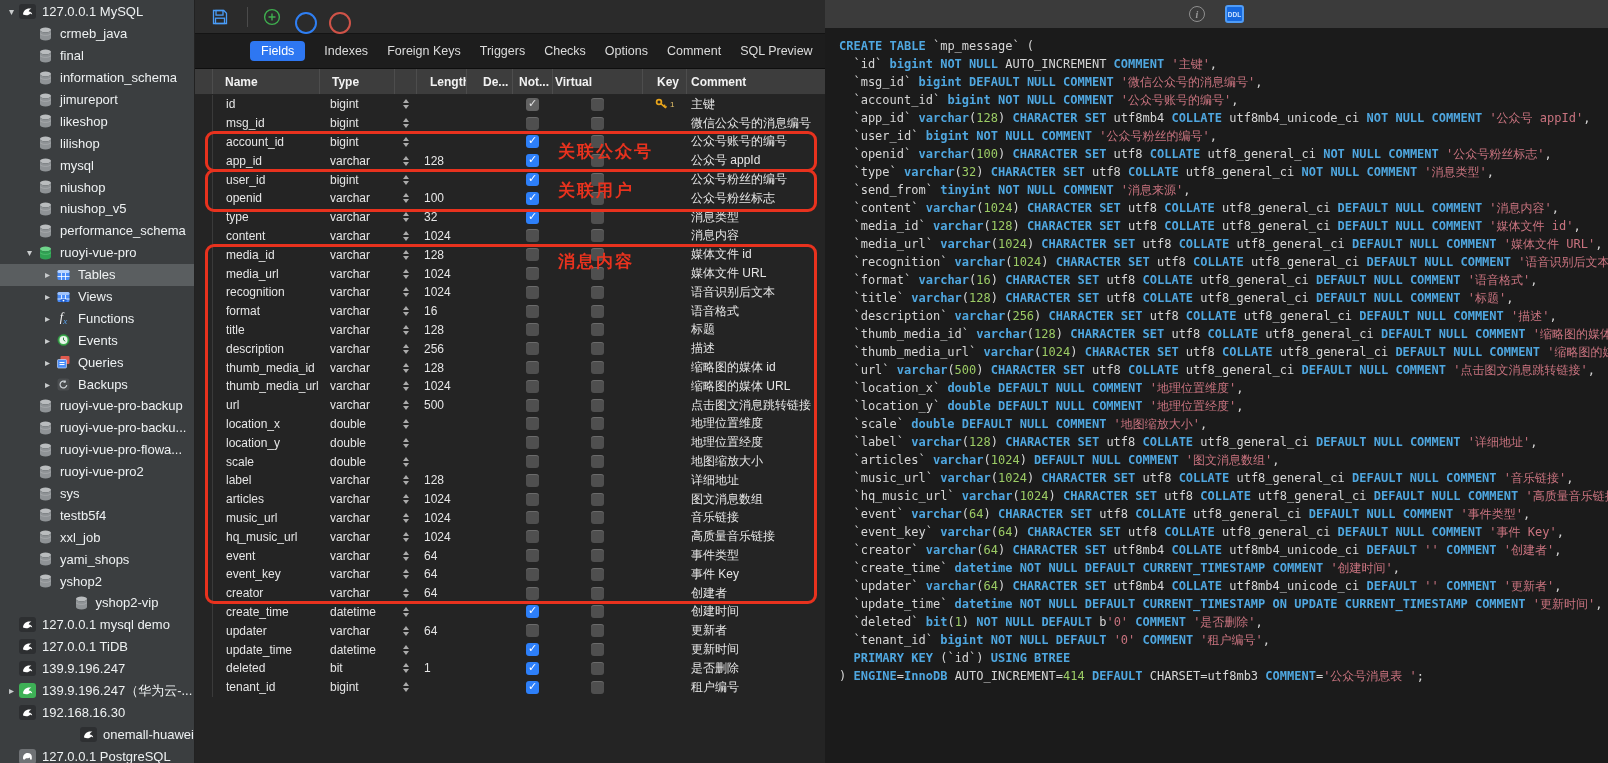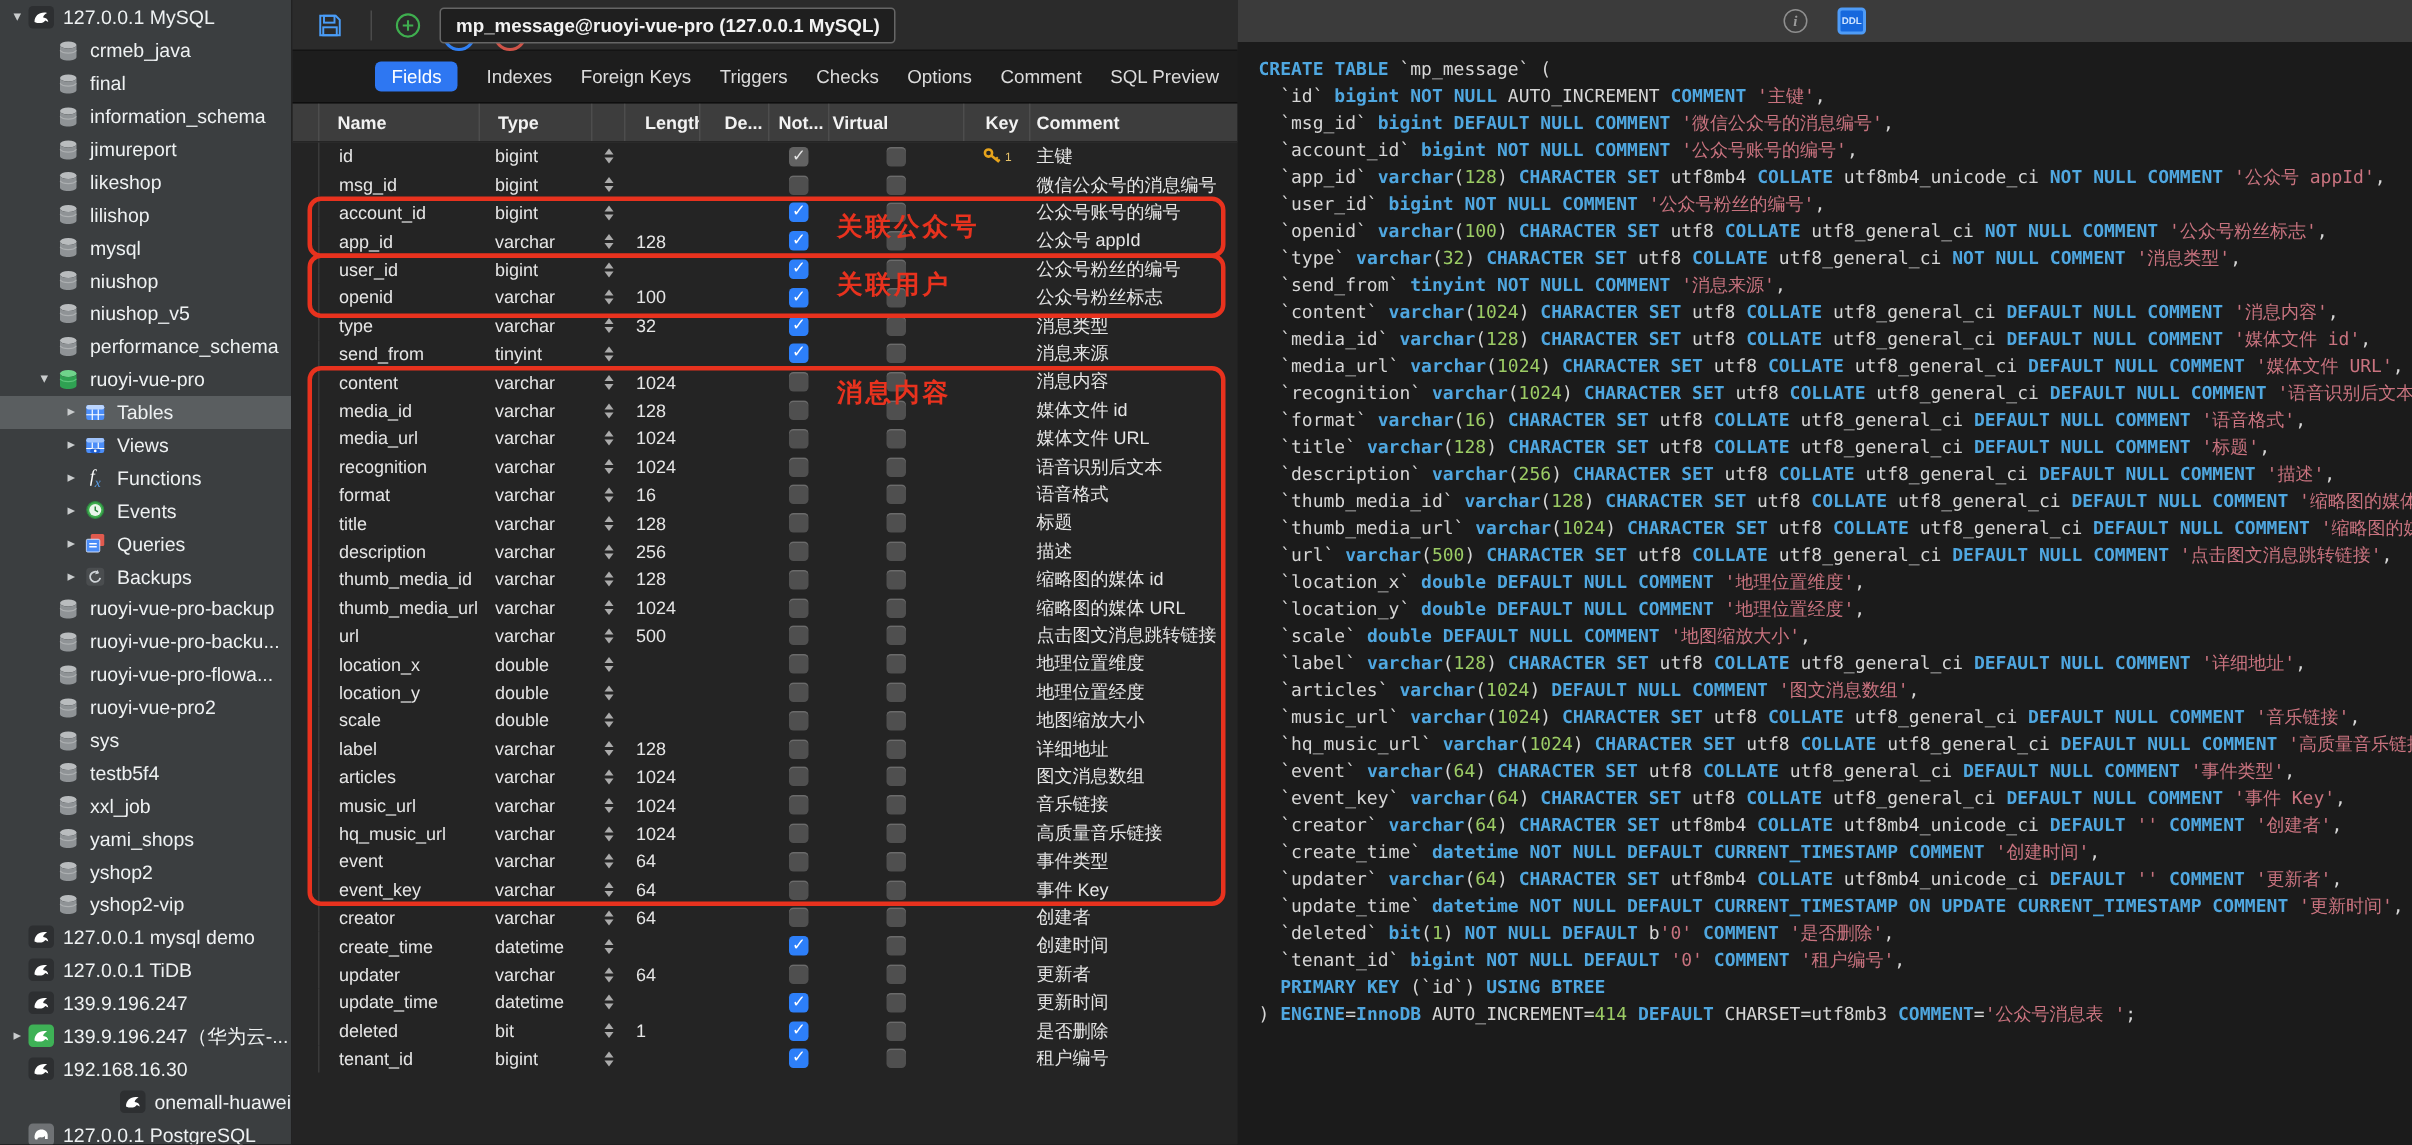--- a/index.html
+++ b/index.html
@@ -460,21 +460,21 @@
           <span style="display:flex">
             <svg width="13" height="14" viewBox="0 0 13 14">
               <ellipse cx="6.5" cy="3" rx="5.5" ry="2.4" fill="#b9bcbe"></ellipse>
               <path d="M1 3 V11 C1 12.4 3.4 13.4 6.5 13.4 C9.6 13.4 12 12.4 12 11 V3 C12 4.4 9.6 5.4 6.5 5.4 C3.4 5.4 1 4.4 1 3 Z" fill="#8f9396"></path>
               <path d="M1 6.6 C2 7.8 4 8.4 6.5 8.4 C9 8.4 11 7.8 12 6.6" stroke="#b9bcbe" stroke-width="0.7" fill="none" opacity="0.7"></path>
             </svg>
           </span>
         </span>
         <span>yshop2</span>
       </div>
-      <div class="side-row" style="padding-left: 22px;">
+      <div class="side-row" style="padding-left: 22px; justify-content: center;">
         <span class="side-arrow"></span>
         <span class="side-icon">
           <span style="display:flex">
             <svg width="13" height="14" viewBox="0 0 13 14">
               <ellipse cx="6.5" cy="3" rx="5.5" ry="2.4" fill="#b9bcbe"></ellipse>
               <path d="M1 3 V11 C1 12.4 3.4 13.4 6.5 13.4 C9.6 13.4 12 12.4 12 11 V3 C12 4.4 9.6 5.4 6.5 5.4 C3.4 5.4 1 4.4 1 3 Z" fill="#8f9396"></path>
               <path d="M1 6.6 C2 7.8 4 8.4 6.5 8.4 C9 8.4 11 7.8 12 6.6" stroke="#b9bcbe" stroke-width="0.7" fill="none" opacity="0.7"></path>
             </svg>
           </span>
         </span>
@@ -571,21 +571,20 @@
       </span>
       <span class="tb-sep"></span>
       <span class="tb-plus">
         <svg width="18" height="18" viewBox="0 0 18 18" fill="none" stroke="#3fae4f" stroke-width="1.4">
             <circle cx="9" cy="9" r="7.4"></circle>
             <path d="M9 5.5 V12.5 M5.5 9 H12.5"></path>
           </svg>
       </span>
       <span class="tb-arc blue"></span>
       <span class="tb-arc red"></span>
-      <div class="tooltip">mp_message@ruoyi-vue-pro (127.0.0.1 MySQL)</div>
     </div>
 
     <div class="subtabs" id="subtabs">
         <span class="subtab active">Fields</span>
         <span class="subtab">Indexes</span>
         <span class="subtab">Foreign Keys</span>
         <span class="subtab">Triggers</span>
         <span class="subtab">Checks</span>
         <span class="subtab">Options</span>
         <span class="subtab">Comment</span>
@@ -757,41 +756,20 @@
               <span class="cb checked"></span>
             </div>
             <div class="gc cell-virtual">
               <span class="cb unchecked"></span>
             </div>
             <div class="gc cell-key"></div>
             <div class="gc comment">消息类型</div>
           </div>
           <div class="grow">
             <div class="gc gutter"></div>
-            <div class="gc name">send_from</div>
-            <div class="gc type">tinyint</div>
-            <div class="gc">
-              <span class="stepper">
-                <span class="tri-up"></span>
-                <span class="tri-dn"></span>
-              </span>
-            </div>
-            <div class="gc len"></div>
-            <div class="gc"></div>
-            <div class="gc cell-not">
-              <span class="cb checked"></span>
-            </div>
-            <div class="gc cell-virtual">
-              <span class="cb unchecked"></span>
-            </div>
-            <div class="gc cell-key"></div>
-            <div class="gc comment">消息来源</div>
-          </div>
-          <div class="grow">
-            <div class="gc gutter"></div>
             <div class="gc name">content</div>
             <div class="gc type">varchar</div>
             <div class="gc">
               <span class="stepper">
                 <span class="tri-up"></span>
                 <span class="tri-dn"></span>
               </span>
             </div>
             <div class="gc len">1024</div>
             <div class="gc"></div>

